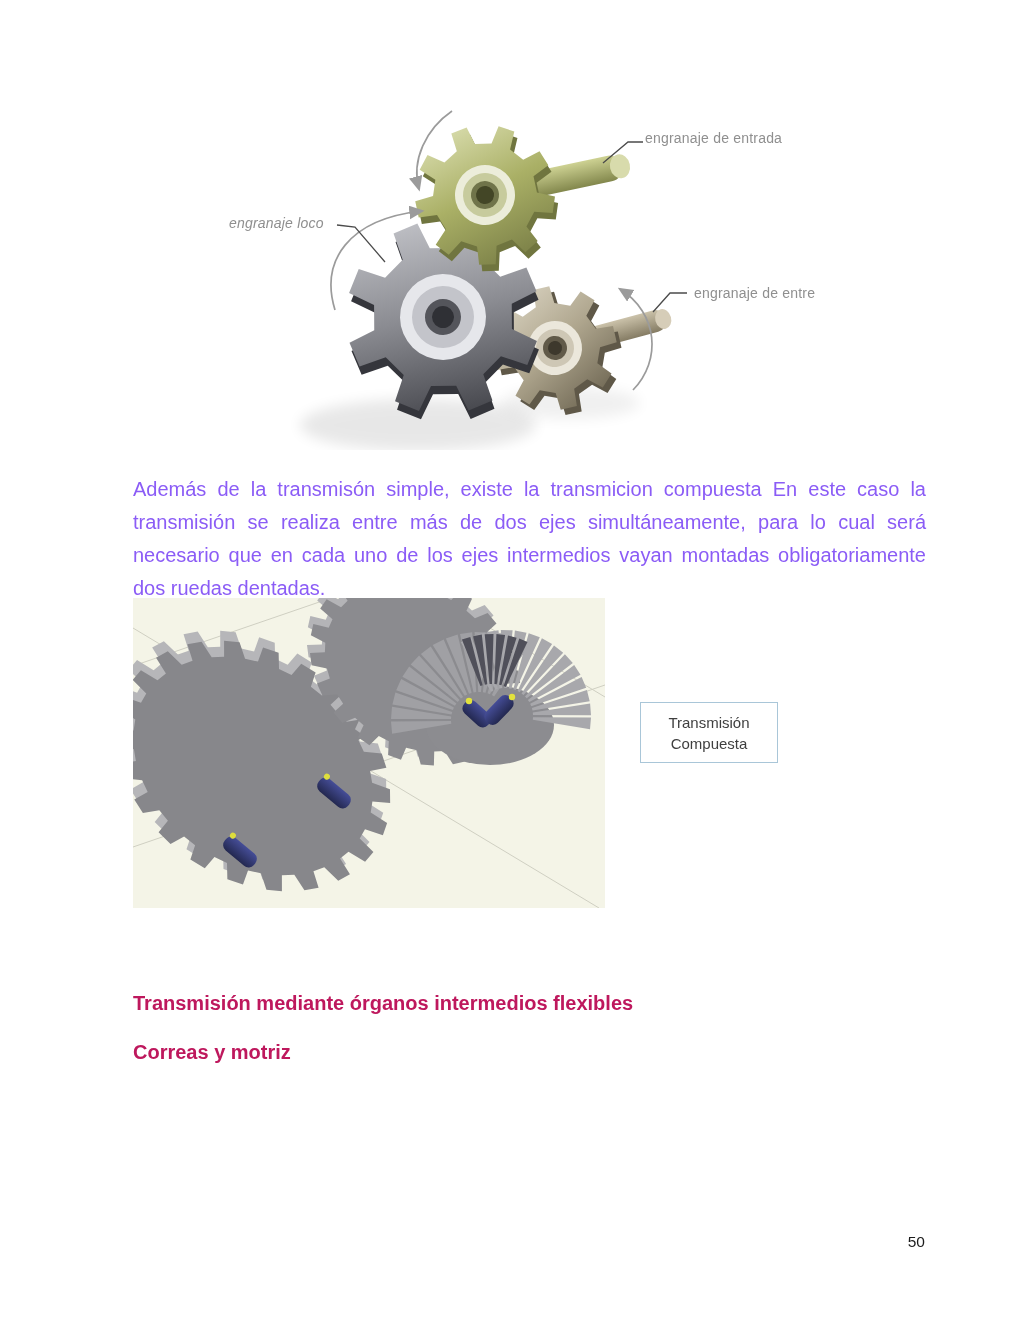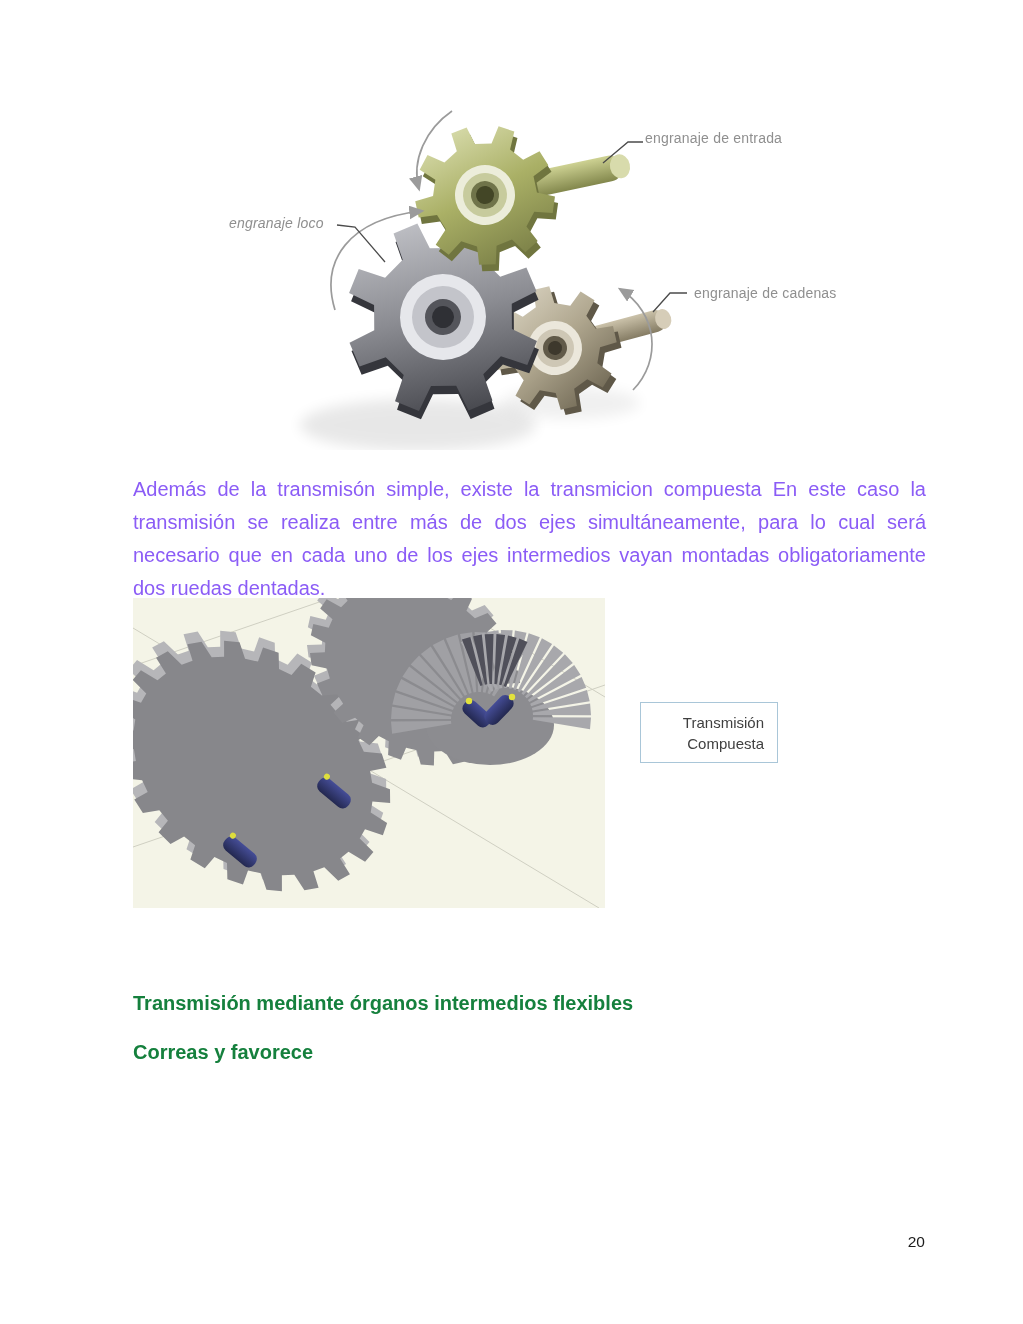--- a/index.html
+++ b/index.html
@@ -18,31 +18,31 @@
   .lbl-loco{left:229px;top:215px;font-style:italic;}
   .lbl-salida{left:694px;top:285px;}
   
   .para{
     position:absolute;left:133px;width:793px;font-size:20px;line-height:33px;
     text-align:justify;color:#8b5cf6;
   }
   .p1{top:453px;}
   .p2{top:1062px;}
   .heading{
-    position:absolute;left:133px;font-size:20px;line-height:26px;font-weight:bold;color:#15803d;
+    position:absolute;left:133px;font-size:20px;line-height:26px;font-weight:bold;color:#be185d;
     white-space:nowrap;
   }
   .h1{top:973px;}
   .h2{top:1019px;}
   
   .fig-bottom{position:absolute;left:133px;top:598px;width:472px;height:310px;}
   .caption-box{
     position:absolute;left:640px;top:702px;width:136px;height:59px;
     border:1px solid #a9c6d8;background:#ffffff;
-    display:flex;align-items:center;justify-content:center;text-align:right;
+    display:flex;align-items:center;justify-content:center;text-align:center;
     font-size:15px;line-height:21px;color:#3f3f3f;
   }
   .caption-box span{display:block;width:110px;}
   
   .page-number{
     position:absolute;left:880px;top:1233px;width:45px;text-align:right;
     font-size:15.5px;color:#1c1c1c;
   }
   .soft{filter:blur(7px);}
 </style>
@@ -130,21 +130,21 @@
 
       <g fill="none" stroke="#4b4b4b" stroke-width="1.3">
         <path d="M453,58 L478,37 L493,37"></path>
         <path d="M187,120 L205,122 L235,157"></path>
         <path d="M503,207 L520,188 L537,188"></path>
       </g>
     </svg>
 
     <div class="gear-label lbl-entrada" style="left:495px;top:25px">engranaje de entrada</div>
     <div class="gear-label lbl-loco" style="left:79px;top:110px">engranaje loco</div>
-    <div class="gear-label lbl-salida" style="left:544px;top:180px">engranaje de cadenas</div>
+    <div class="gear-label lbl-salida" style="left:544px;top:180px">engranaje de entre</div>
   </div>
 
   <p class="para p1">Además de la transmisón simple, existe la transmicion compuesta En este caso la transmisión se realiza entre más de dos ejes simultáneamente, para lo cual será necesario que en cada uno de los ejes intermedios vayan montadas obligatoriamente dos ruedas dentadas.</p>
 
   <div class="fig-bottom">
     <svg width="472" height="310" viewBox="0 0 472 310">
       <defs>
         <linearGradient id="lgPeg" x1="0" y1="0" x2="0" y2="1">
           <stop offset="0" stop-color="#454d97"></stop>
             <stop offset="1" stop-color="#232850"></stop>
@@ -200,16 +200,16 @@
         <circle cx="-16" cy="-8" r="3" fill="#dede3c"></circle>
       </g>
     </svg>
   </div>
 
   <div class="caption-box">
     <span>Transmisión Compuesta</span>
   </div>
 
   <h2 class="heading h1">Transmisión mediante órganos intermedios flexibles</h2>
-  <h3 class="heading h2">Correas y favorece</h3>
-
-  <div class="page-number">20</div>
+  <h3 class="heading h2">Correas y motriz</h3>
+
+  <div class="page-number">50</div>
 </div>
 
 </body></html>

